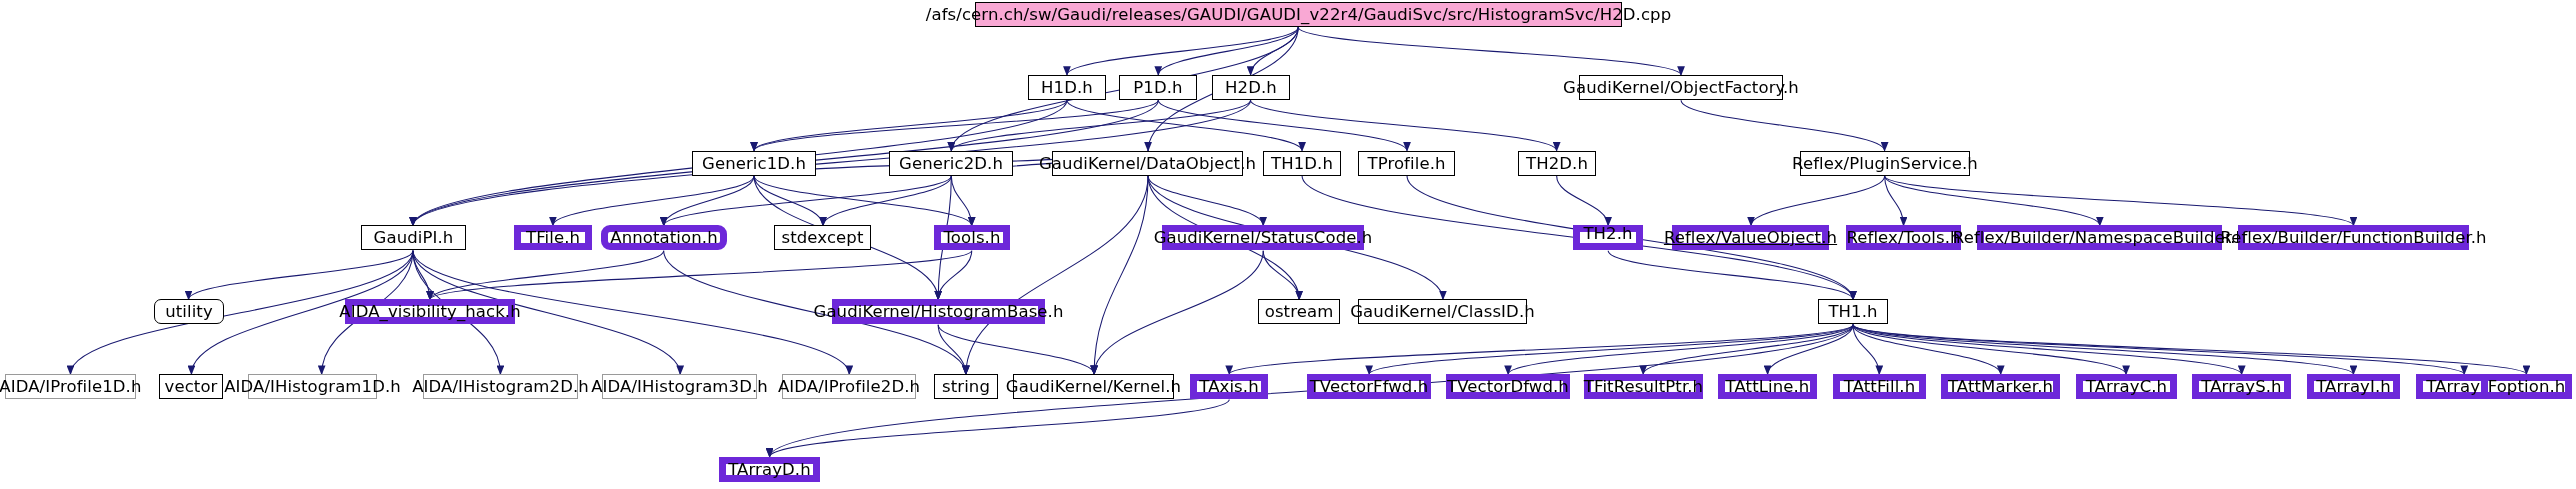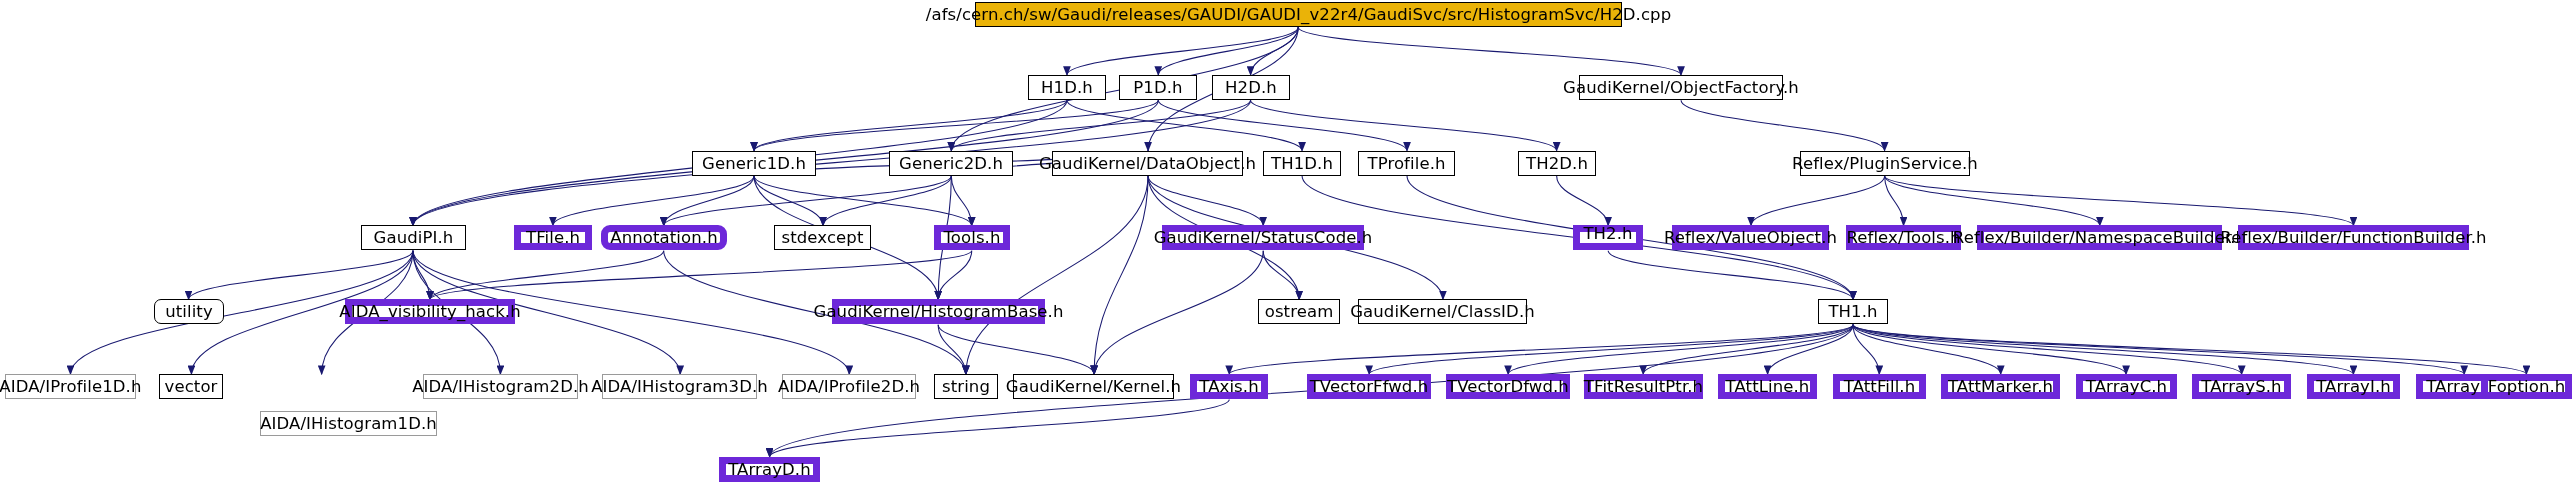--- a/index.html
+++ b/index.html
@@ -2,21 +2,21 @@
 <html><head>
 <meta charset="utf-8">
 <style>
   html,body{margin:0;padding:0;background:#ffffff;}
   body{font-family:"DejaVu Sans","Liberation Sans",sans-serif;}
   #graph{position:relative;width:2576px;height:490px;overflow:hidden;background:#fff;}
   svg.edges{position:absolute;left:0;top:0;width:2576px;height:490px;pointer-events:none;}
   .node{position:absolute;box-sizing:border-box;display:flex;align-items:center;justify-content:center;
         background:#ffffff;border:1px solid #000000;font-size:16.5px;color:#000;white-space:nowrap;
         letter-spacing:0.1px;}
-  .node.root{background:#eab308;border:1px solid #000;}
+  .node.root{background:#f9a8d4;border:1px solid #000;}
   .node.red{border:7px solid #6d28d9;}
   .node.grey{border:1px solid #9a9a9a;}
 </style>
 </head>
 <body>
 
 <div id="graph">
   <svg class="edges" viewBox="0 0 2651 504">
     <defs>
       <marker id="arrow" markerWidth="10" markerHeight="8" refX="9" refY="4" orient="auto" markerUnits="userSpaceOnUse">
@@ -147,21 +147,21 @@
       </div>
       <div class="node red" style="left: 934px; top: 225px; width: 76px; height: 25px;">
         <span>Tools.h</span>
       </div>
       <div class="node red" style="left: 1162px; top: 225px; width: 202px; height: 25px;">
         <span>GaudiKernel/StatusCode.h</span>
       </div>
       <div class="node red" style="left: 1573px; top: 225px; width: 70px; height: 25px; align-items: flex-end;">
         <span>TH2.h</span>
       </div>
-      <div class="node red" style="left: 1672px; top: 225px; width: 157px; height: 25px;">
+      <div class="node red" style="left: 1672px; top: 225px; width: 157px; height: 25px; text-decoration: underline;">
         <span>Reflex/ValueObject.h</span>
       </div>
       <div class="node red" style="left: 1846px; top: 225px; width: 115px; height: 25px;">
         <span>Reflex/Tools.h</span>
       </div>
       <div class="node red" style="left: 1977px; top: 225px; width: 245px; height: 25px;">
         <span>Reflex/Builder/NamespaceBuilder.h</span>
       </div>
       <div class="node red" style="left: 2238px; top: 225px; width: 231px; height: 25px;">
         <span>Reflex/Builder/FunctionBuilder.h</span>
@@ -183,21 +183,21 @@
       </div>
       <div class="node" style="left: 1818px; top: 299px; width: 70px; height: 25px;">
         <span>TH1.h</span>
       </div>
       <div class="node grey" style="left: 4.9px; top: 374px; width: 131px; height: 25px;">
         <span>AIDA/IProfile1D.h</span>
       </div>
       <div class="node" style="left: 159px; top: 374px; width: 64px; height: 25px;">
         <span>vector</span>
       </div>
-      <div class="node grey" style="left: 260px; top: 374px; width: 177px; height: 25px; margin-top: 37px;">
+      <div class="node grey" style="left: 248px; top: 374px; width: 129px; height: 25px;">
         <span>AIDA/IHistogram1D.h</span>
       </div>
       <div class="node grey" style="left: 423px; top: 374px; width: 155px; height: 25px;">
         <span>AIDA/IHistogram2D.h</span>
       </div>
       <div class="node grey" style="left: 602px; top: 374px; width: 155px; height: 25px;">
         <span>AIDA/IHistogram3D.h</span>
       </div>
       <div class="node grey" style="left: 782px; top: 374px; width: 134px; height: 25px;">
         <span>AIDA/IProfile2D.h</span>

